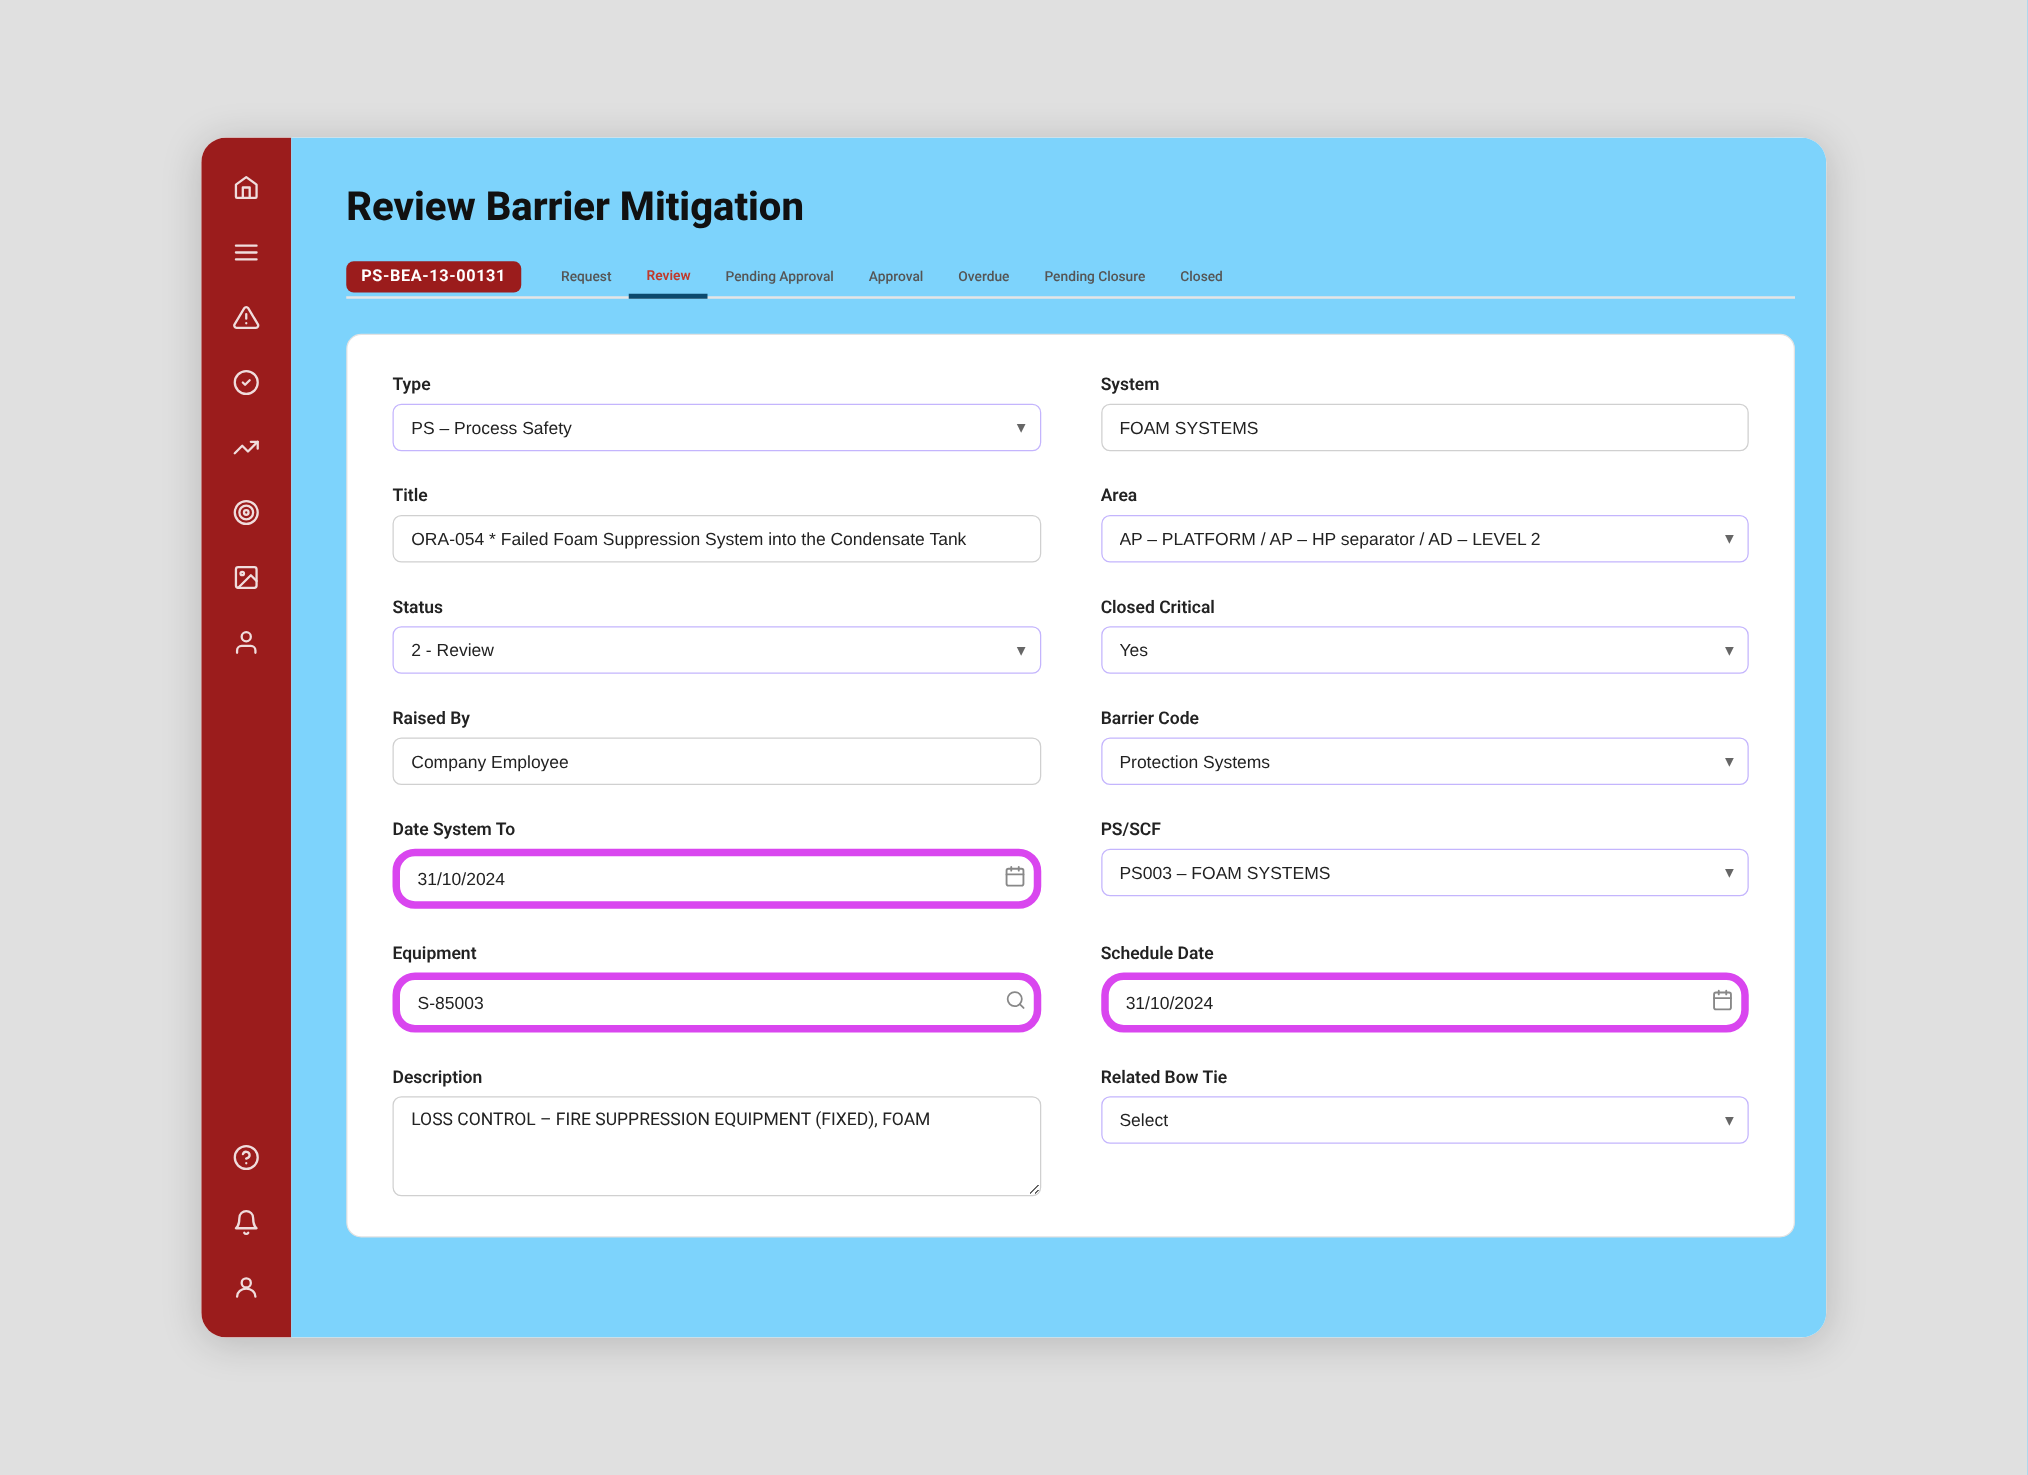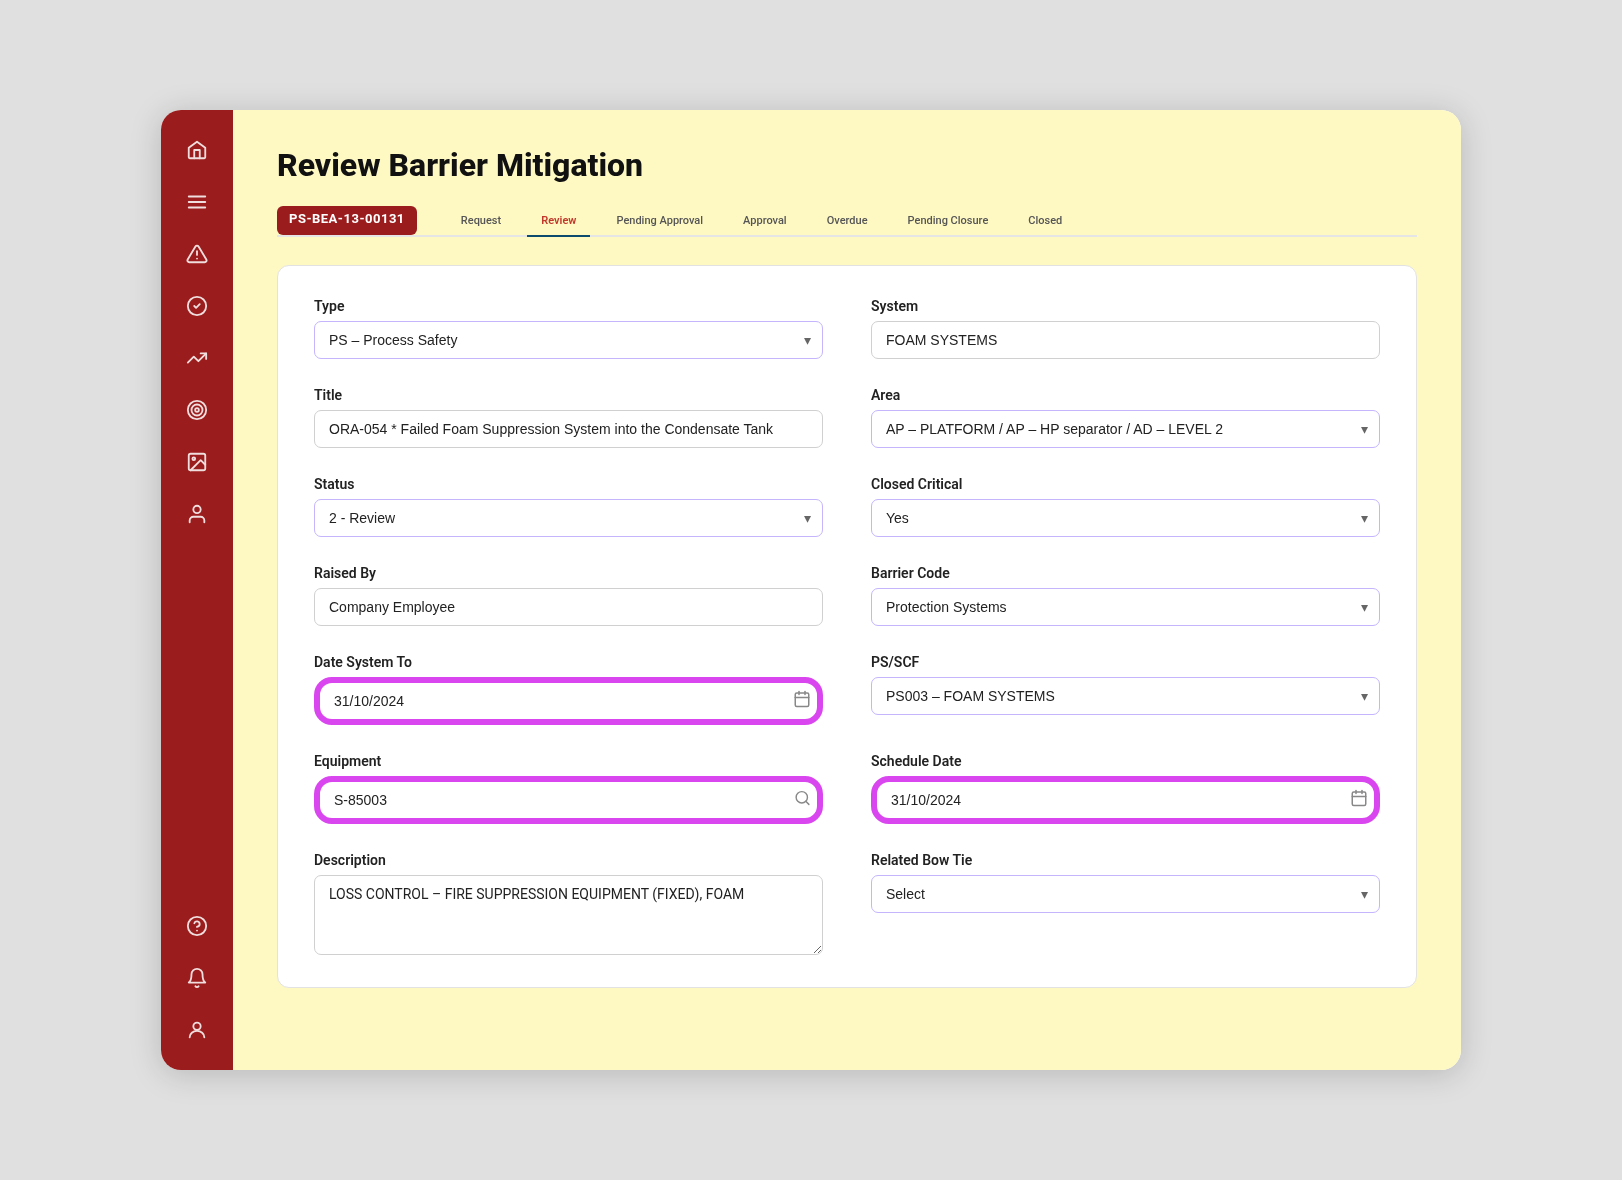--- a/index.html
+++ b/index.html
@@ -39,33 +39,34 @@
       justify-content: center;
       color: #fff;
       cursor: pointer;
       border-radius: 8px;
       font-size: 20px;
       opacity: 0.85;
     }
     .sidebar-spacer { flex: 1; }
     .main-content {
       flex: 1;
-      padding: 36px 44px 24px 44px;
+      padding: 36px 25px 24px 44px;
       overflow-y: auto;
-      background: #fef9c3;
+      background: #7dd3fc;
     }
     .page-title {
       font-size: 32px;
       font-weight: 800;
       color: #111;
       margin-bottom: 22px;
     }
     .tab-bar {
       display: flex;
-      gap: 12px;
+      align-items: center;
+      gap: 0;
       margin-bottom: 28px;
       border-bottom: 2px solid #e5e5e5;
       padding-bottom: 0;
     }
     .tab-id-badge {
       background: #9b1c1c;
       color: #fff;
       font-size: 13px;
       font-weight: 700;
       padding: 5px 12px;
@@ -79,21 +80,21 @@
       font-size: 11px;
       color: #555;
       cursor: pointer;
       border-bottom: 2px solid transparent;
       margin-bottom: -2px;
       white-space: nowrap;
       font-weight: 500;
     }
     .tab.active {
       color: #c0392b;
-      border-bottom: 2px solid #0c4a6e;
+      border-bottom: 4px solid #0c4a6e;
       font-weight: 600;
     }
     .form-card {
       background: #fff;
       border: 1px solid #e2e2e2;
       border-radius: 12px;
       padding: 32px 36px;
     }
     .form-grid {
       display: grid;

